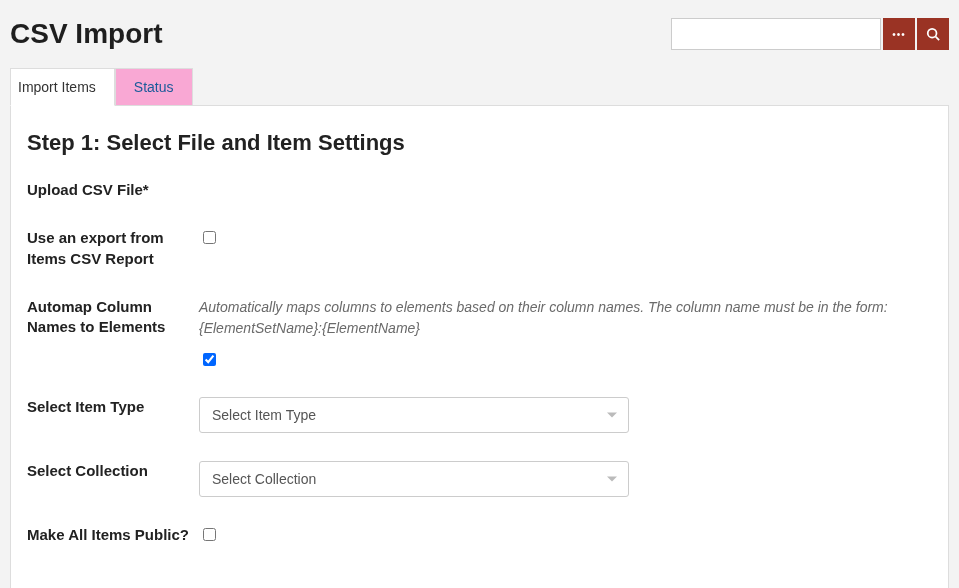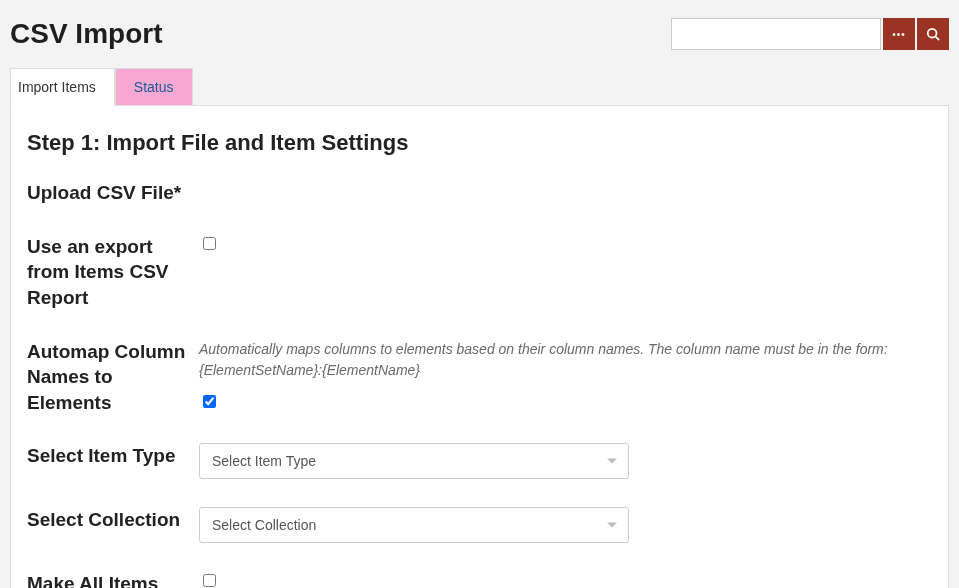--- a/index.html
+++ b/index.html
@@ -91,21 +91,21 @@
   }
   .field-row {
     display: flex;
     margin-bottom: 28px;
     align-items: flex-start;
   }
   .field-label {
     width: 172px;
     flex-shrink: 0;
     font-weight: 700;
-    font-size: 19px;
+    font-size: 15px;
     color: #222;
     line-height: 1.35;
     padding-right: 8px;
   }
   .field-control {
     flex: 1;
   }
   .explain {
     font-style: italic;
     color: #6a6a6a;
@@ -181,21 +181,21 @@
       </button>
     </div>
   </div>
 
   <div class="tabs">
     <div class="tab active">Import Items</div>
     <div class="tab">Status</div>
   </div>
 
   <div class="panel">
-    <h2 class="step-title">Step 1: Import File and Item Settings</h2>
+    <h2 class="step-title">Step 1: Select File and Item Settings</h2>
 
     <div class="field-row">
       <div class="field-label">Upload CSV File*</div>
     </div>
 
     <div class="field-row">
       <div class="field-label">Use an export from Items CSV Report</div>
       <div class="field-control">
         <input type="checkbox" style="">
       </div>

